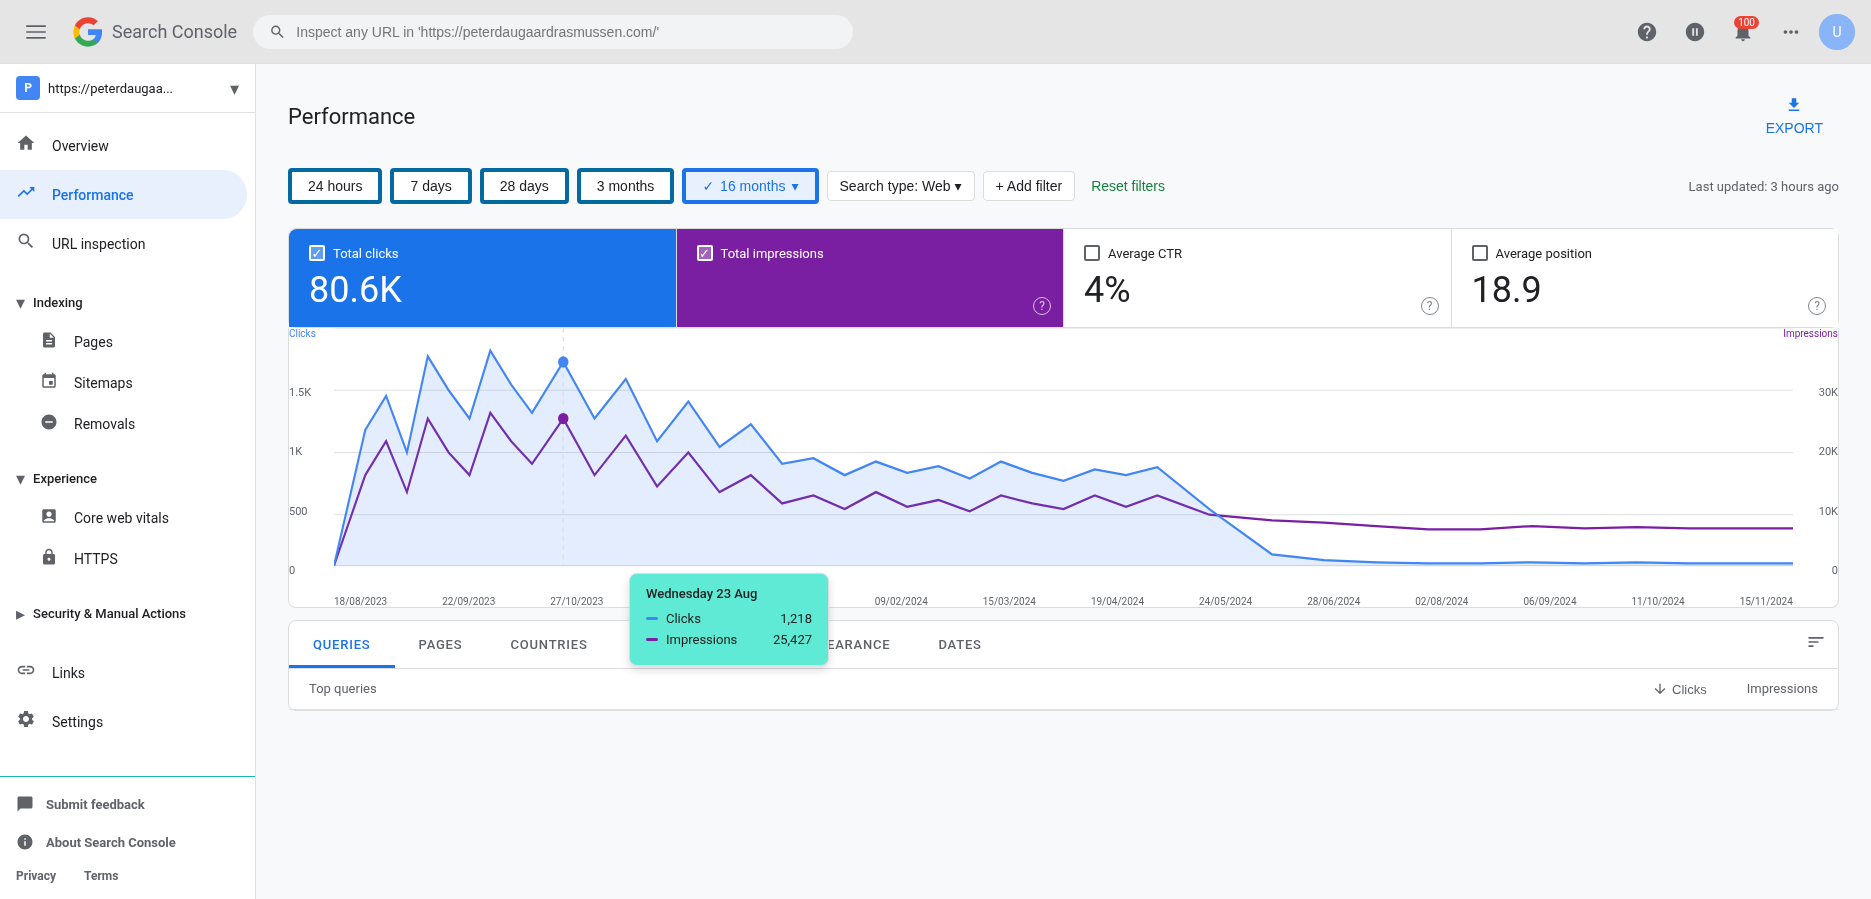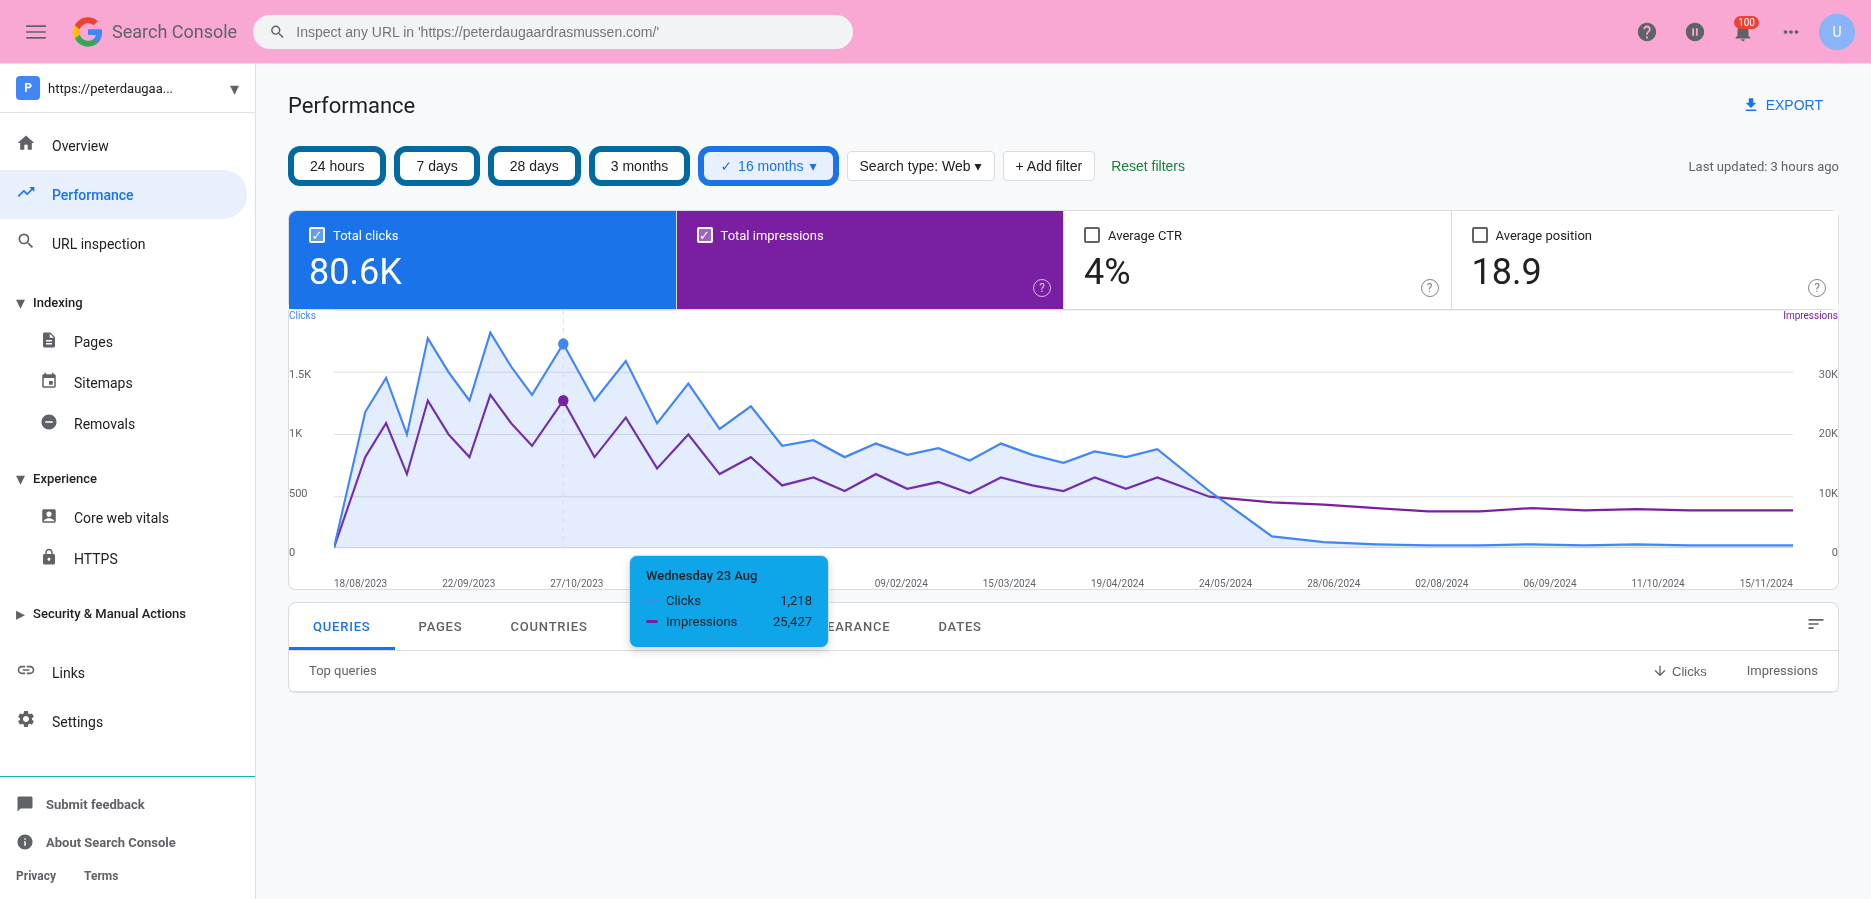--- a/index.html
+++ b/index.html
@@ -3,21 +3,21 @@
   <meta charset="utf-8">
   <style>
     * { box-sizing: border-box; margin: 0; padding: 0; }
     body { font-family: 'Google Sans', Roboto, Arial, sans-serif; background: #f8f9fa; color: #202124; font-size: 14px; }
     
     
     .header {
       display: flex;
       align-items: center;
       height: 64px;
-      background: #f9a8d4;
+      background: #e5e5e5;
       border-bottom: 1px solid #e0e0e0;
       padding: 0 16px;
       gap: 16px;
       position: fixed;
       top: 0; left: 0; right: 0;
       z-index: 100;
     }
     .header-logo {
       display: flex;
       align-items: center;
@@ -237,34 +237,35 @@
       display: flex;
       align-items: center;
       gap: 6px;
       padding: 8px 16px;
       border: none;
       background: transparent;
       color: #1a73e8;
       font-size: 14px;
       cursor: pointer;
       font-weight: 500;
+      flex-direction: column;
     }
 
     
     .filter-bar {
       display: flex;
       align-items: center;
       gap: 8px;
       margin-bottom: 24px;
       flex-wrap: wrap;
     }
     .date-btn {
       padding: 6px 16px;
-      border: 6px solid #0369a1;
-      border-radius: 12px;
+      border: 4px solid #0369a1;
+      border-radius: 4px;
       background: #fff;
       cursor: pointer;
       font-size: 14px;
       color: #202124;
     }
     .date-btn.active {
       background: #e8f0fe;
       border-color: #1a73e8;
       color: #1a73e8;
       display: flex;
@@ -381,21 +382,21 @@
       color: #80868b;
       cursor: pointer;
     }
     .metric-card.active-impressions .metric-info { border-color: rgba(255,255,255,0.7); color: rgba(255,255,255,0.7); }
 
     
     .tooltip-overlay {
       position: absolute;
       top: 245px;
       left: 340px;
-      background: #0ea5e9;
+      background: #5eead4;
       border: 1px solid #dadce0;
       border-radius: 8px;
       padding: 12px 16px;
       box-shadow: 0 4px 8px rgba(0,0,0,0.15);
       z-index: 50;
       min-width: 200px;
     }
     .tooltip-date {
       font-size: 13px;
       font-weight: 500;

